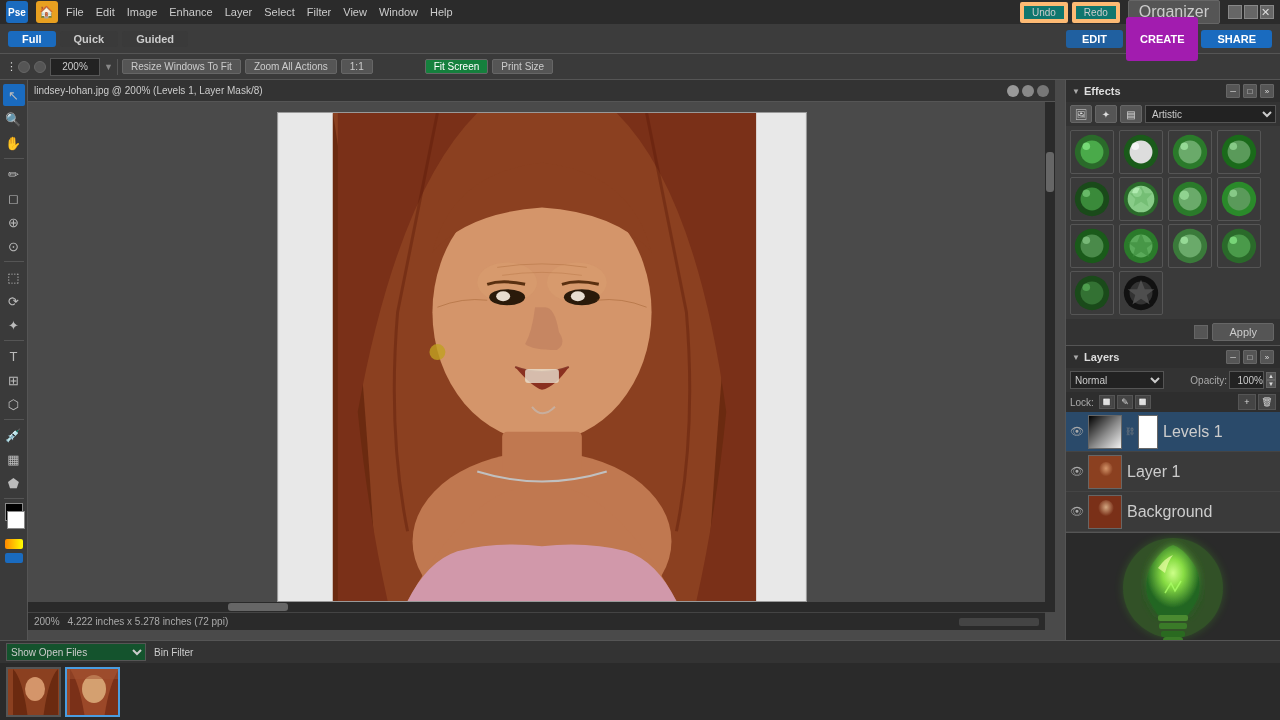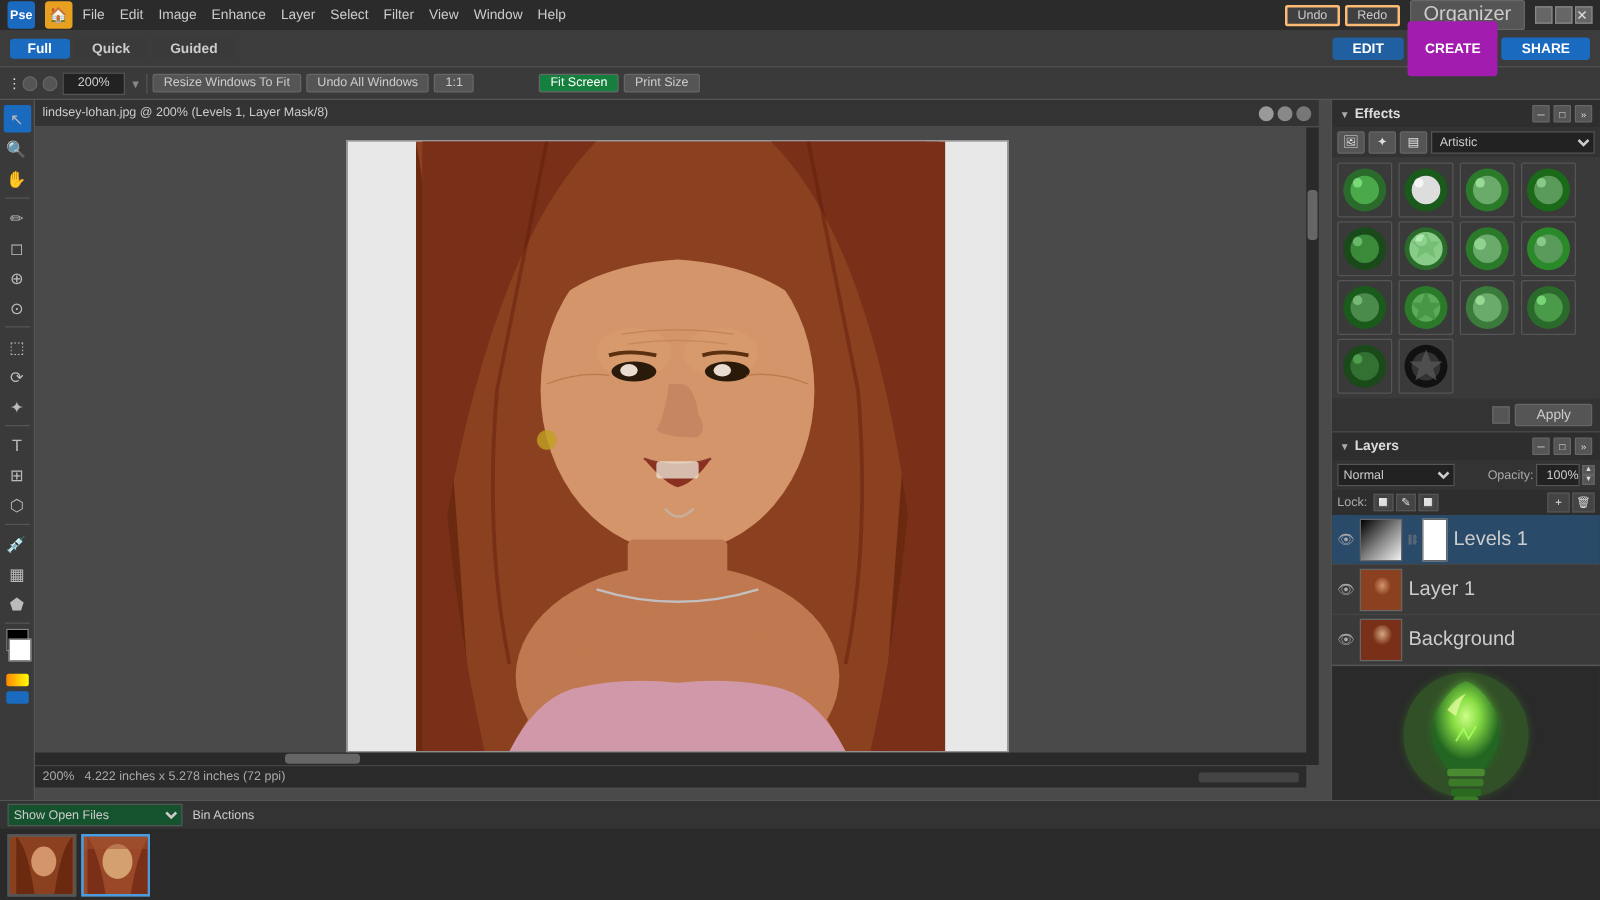--- a/index.html
+++ b/index.html
@@ -7,21 +7,21 @@
 
     
     #topbar { display: flex; align-items: center; background: #2b2b2b; height: 24px; padding: 0 6px; gap: 8px; justify-content: center; }
     #topbar .app-logo { width: 22px; height: 22px; background: #1a6bbf; border-radius: 3px; display: flex; align-items: center; justify-content: center; font-weight: bold; font-size: 10px; color: white; flex-shrink: 0; }
     #topbar .home-btn { width: 22px; height: 22px; background: #e8a020; border-radius: 3px; display: flex; align-items: center; justify-content: center; font-size: 12px; flex-shrink: 0; }
     #topbar .menu-items { display: flex; gap: 12px; font-size: 11px; color: #ccc; }
     #topbar .menu-items span { cursor: pointer; }
     #topbar .spacer { flex: 1; }
     #topbar .topbar-right { display: flex; align-items: center; gap: 8px; }
     #topbar .undo-redo { display: flex; align-items: center; gap: 4px; }
-    #topbar .btn-sm { background: #404040; border: 2px solid #fdba74; color: #ccc; padding: 1px 8px; border-radius: 2px; cursor: pointer; font-size: 10px; }
+    #topbar .btn-sm { background: #0f766e; border: 4px solid #fdba74; color: #ccc; padding: 1px 8px; border-radius: 2px; cursor: pointer; font-size: 10px; }
     #topbar .organizer-btn { background: #555; border: 1px solid #666; color: #ccc; padding: 2px 10px; border-radius: 2px; cursor: pointer; font-size: 16px; }
     .mode-btn { padding: 3px 16px; border-radius: 3px; cursor: pointer; font-size: 11px; border: none; font-weight: bold; }
     .mode-btn.share { background: #1a6bbf; color: white; }
     .mode-btn.edit { background: #2060a0; color: white; }
 
     
     #toolbar { display: flex; align-items: center; background: #3a3a3a; height: 26px; padding: 0 6px; gap: 4px; border-bottom: 1px solid #555; }
     .zoom-display { background: #222; border: 1px solid #555; color: #ccc; width: 50px; height: 18px; font-size: 10px; text-align: center; }
     .toolbar-btn { background: #555; border: 1px solid #666; color: #ccc; padding: 1px 8px; border-radius: 2px; cursor: pointer; font-size: 10px; white-space: nowrap; }
 
@@ -156,21 +156,21 @@
 </div>
 
 <div id="toolbar">
   <div style="width:8px;">⋮</div>
   <div style="width:12px;height:12px;background:#555;border-radius:50%;border:1px solid #666;"></div>
   <div style="width:12px;height:12px;background:#555;border-radius:50%;border:1px solid #666;"></div>
   <input class="zoom-display" type="text" value="200%" style="">
   <div style="font-size:9px;color:#888;cursor:pointer;">▼</div>
   <div style="width:1px;height:16px;background:#555;"></div>
   <button class="toolbar-btn">Resize Windows To Fit</button>
-  <button class="toolbar-btn">Undo All Windows</button>
+  <button class="toolbar-btn">Zoom All Actions</button>
   <button class="toolbar-btn">1:1</button>
   <button class="toolbar-btn" style="background:#15803d;color:white;margin-left:48px;">Fit Screen</button>
   <button class="toolbar-btn">Print Size</button>
 </div>
 
 <div id="main">
 
   <div id="lefttools">
     <div class="tool-icon active">↖</div>
     <div class="tool-icon">🔍</div>
@@ -548,21 +548,21 @@
     </div>
   </div>
 
 </div>
 
 <div id="filmstrip">
   <div id="filmstrip-header">
     <select class="filmstrip-select">
       <option>Show Open Files</option>
     </select>
-    <span class="filmstrip-actions">Bin Actions</span>
+    <span class="filmstrip-actions">Bin Filter</span>
   </div>
   <div id="filmstrip-items">
 
     <div class="filmstrip-item">
       <svg width="55" height="50" viewBox="0 0 55 50">
         <rect width="55" height="50" fill="#8b4020"></rect>
         <ellipse cx="27" cy="20" rx="10" ry="12" fill="#d4956a"></ellipse>
         <path d="M5,0 Q15,10 20,50 L5,50 Z" fill="#6b2a10"></path>
         <path d="M50,0 Q40,10 35,50 L50,50 Z" fill="#6b2a10"></path>
       </svg>

